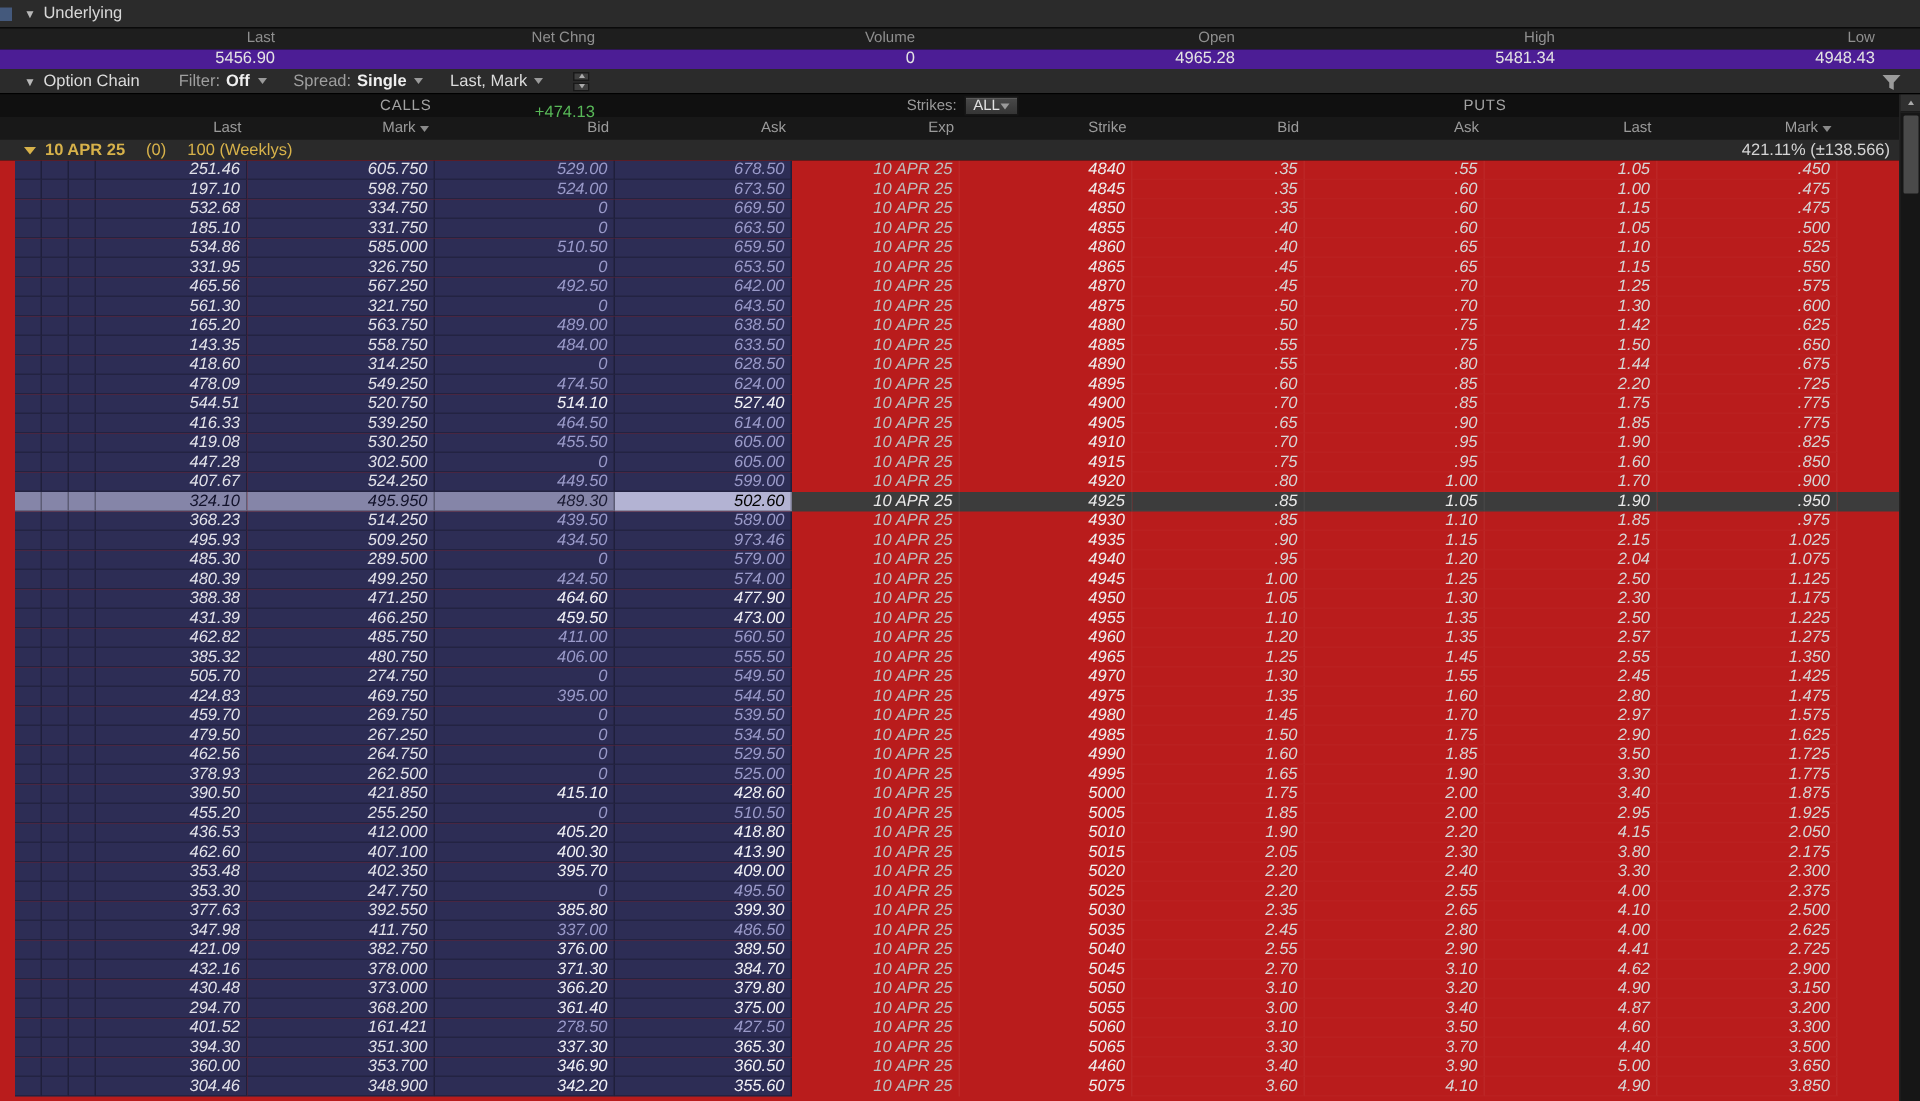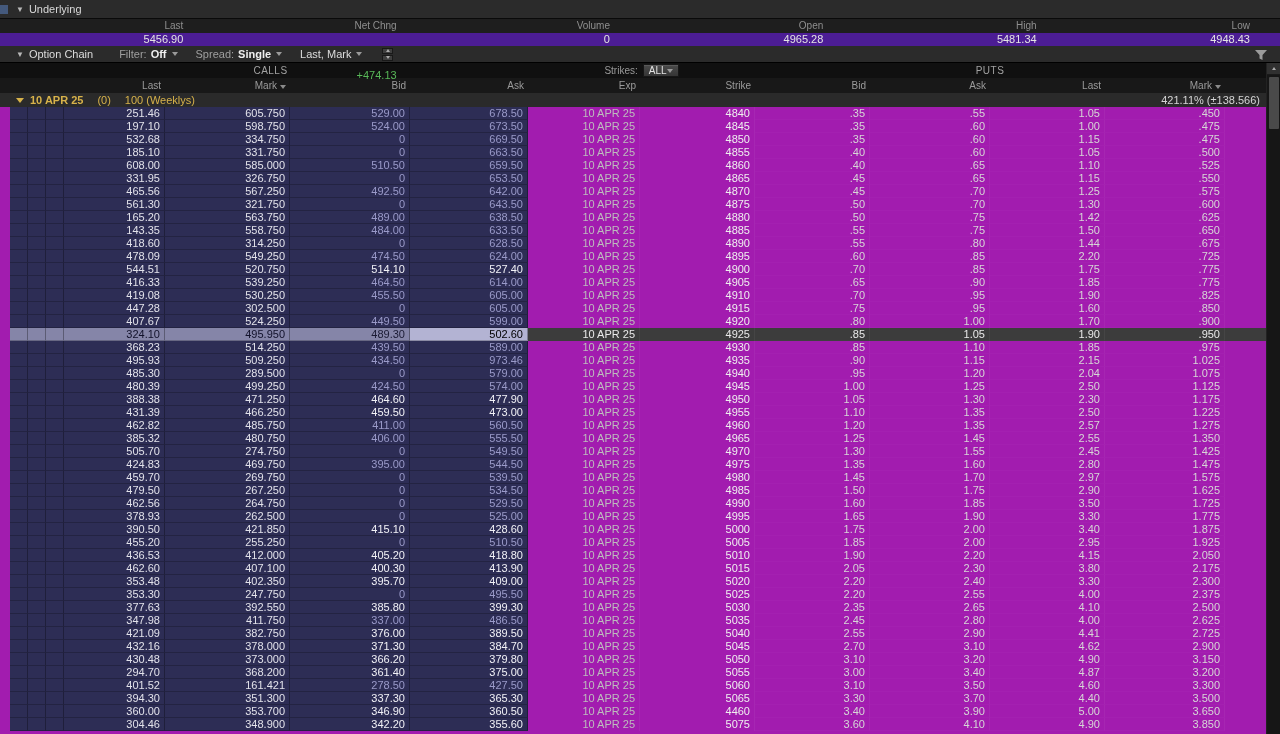--- a/index.html
+++ b/index.html
@@ -63,21 +63,21 @@
     height:14px; background:#2a2a2a; display:flex; align-items:center;
     font-size:11px; color:var(--group-yellow,#d7b24a); width:1266px;
   }
   .gchev { width:0; height:0; border-left:4px solid transparent; border-right:4px solid transparent; border-top:5px solid var(--group-yellow,#d7b24a); margin:0 6px 0 16px; }
   .gexp { font-weight:bold; margin-right:14px; }
   .gdays { margin-right:14px; }
   .gmult { }
   .giv { margin-left:auto; color:#d5d5d5; padding-right:6px; font-size:11px; }
 
   
-  .rows { height:627px; overflow:hidden; background:#a21caf; }
+  .rows { height:627px; overflow:hidden; background:#b91c1c;font-style:italic; }
   .orow { height:13px; font-size:11px; line-height:13px; cursor:default; }
   .cell { overflow:hidden; white-space:nowrap; }
   .num { text-align:right; padding-right:4px; }
   .c { background:var(--calls-bg,#2d2d55); border-right:1px solid rgba(0,0,0,.3); border-bottom:1px solid rgba(0,0,0,.22); color:#e2e2ea; }
   .ba { color:var(--calls-dim-text,#9a9ac9); }
   .orow.live .ba { color:#f1f1f6; }
   .exp { color:#bdbdbd; border-right:1px solid rgba(255,255,255,.05); }
   .strike { color:#efefef; border-right:1px solid rgba(255,255,255,.05); }
   .p { color:#d6d6d6; border-right:1px solid rgba(255,255,255,.045); border-bottom:1px solid rgba(255,255,255,.02); }
   .orow.sel .c { background:var(--selected-row,#8585a8); color:#11112a; }
@@ -260,21 +260,21 @@
         <div class="cell p num">.60</div>
         <div class="cell p num">1.05</div>
         <div class="cell p num">.500</div>
         <div class="cell pad"></div>
       </div>
       <div class="orow cols">
         <div class="cell gut"></div>
         <div class="cell c sp"></div>
         <div class="cell c sp"></div>
         <div class="cell c sp"></div>
-        <div class="cell c num">608.00</div>
+        <div class="cell c num">534.86</div>
         <div class="cell c num">585.000</div>
         <div class="cell c num ba">510.50</div>
         <div class="cell c num ba ask">659.50</div>
         <div class="cell num exp">10 APR 25</div>
         <div class="cell num strike">4860</div>
         <div class="cell p num">.40</div>
         <div class="cell p num">.65</div>
         <div class="cell p num">1.10</div>
         <div class="cell p num">.525</div>
         <div class="cell pad"></div>

